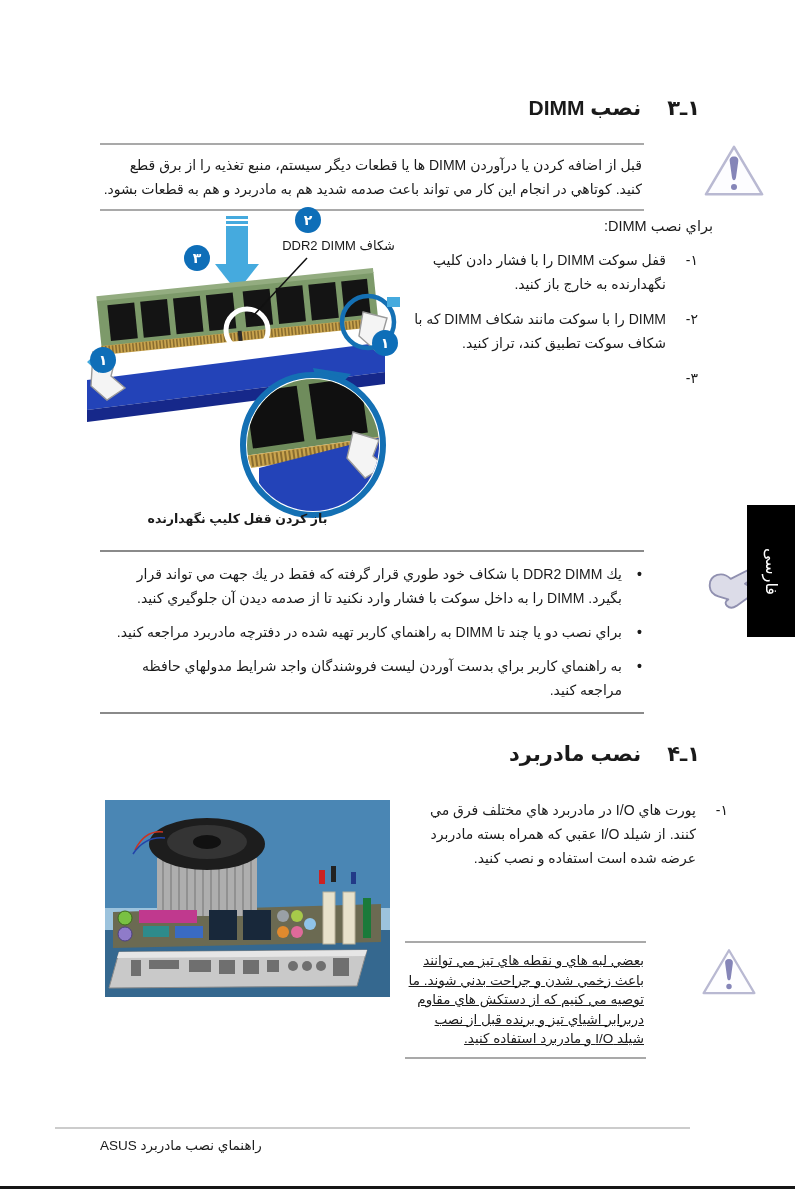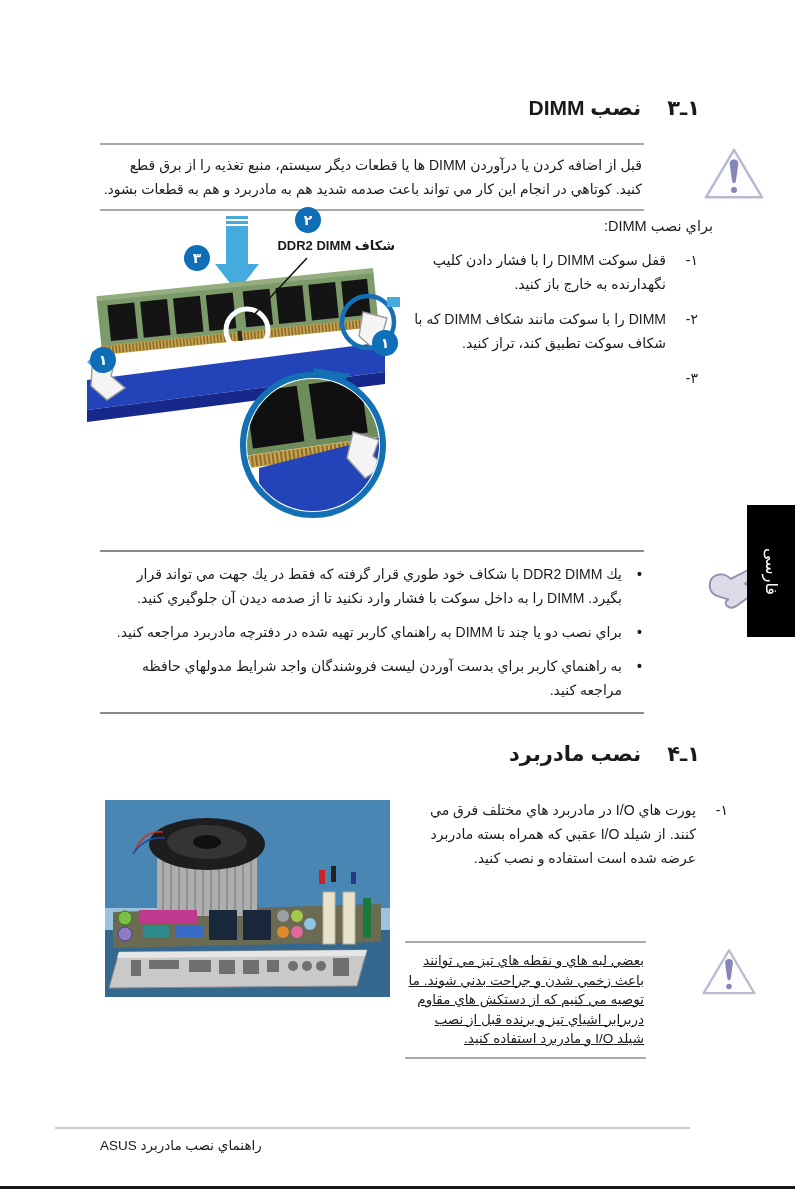--- a/index.html
+++ b/index.html
@@ -8,21 +8,21 @@
     font-family:"Liberation Sans","DejaVu Sans",sans-serif;color:#1a1a1a;
     overflow:hidden;
   }
   .num-ltr{direction:ltr;unicode-bidi:bidi-override;}
   
   .h-row{position:absolute;right:95px;display:flex;direction:rtl;gap:26px;
          font-size:21px;font-weight:bold;align-items:baseline;}
   #heading-dimm{top:96px;}
   #heading-mobo{top:742px;}
   
-  .icon-box{position:absolute;display:flex;align-items:center;}
+  .icon-box{position:absolute;display:flex;align-items:flex-start;}
   .box-text{border-top:2px solid #a9a9a9;border-bottom:2px solid #a9a9a9;
             padding:8px 2px;direction:rtl;text-align:right;
             font-size:14px;line-height:24px;}
   #warnbox-1{top:143px;left:100px;width:665px;}
   #warnbox-1 .box-text{flex:0 0 540px;}
   #notebox{top:550px;left:100px;width:665px;align-items:flex-start;}
   #notebox .box-text{flex:0 0 540px;border-top-width:2.5px;border-bottom-width:2.5px;
                      border-color:#8a8a8a;padding:10px 2px;}
   .box-icon{margin-left:auto;flex:0 0 62px;}
   .note-list{display:flex;flex-direction:column;gap:10px;}
@@ -39,21 +39,21 @@
   
   #figure-dimm{position:absolute;left:85px;top:200px;width:315px;height:335px;}
   #figure-dimm svg{position:absolute;left:0;top:0;}
   .badge{position:absolute;width:26px;height:26px;border-radius:50%;
          background:#0e6eb8;color:#fff;font-weight:bold;font-size:14px;
          display:flex;align-items:center;justify-content:center;}
   #badge-notch{left:210px;top:7px;}
   #badge-insert{left:99px;top:45px;}
   #badge-open-right{left:287px;top:130px;}
   #badge-open-left{left:5px;top:147px;}
-  .slot-label{position:absolute;right:5px;top:38px;font-weight:bold;font-size:13px;direction:rtl;}
+  .slot-label{position:absolute;right:5px;top:38px;font-weight:normal;font-size:13px;direction:rtl;}
   .fig-caption{position:absolute;left:25px;top:311px;width:255px;text-align:center;
                font-weight:bold;font-size:12.5px;direction:rtl;}
   
   #photo-mobo{position:absolute;left:105px;top:800px;width:285px;height:197px;}
   #warnbox-2{top:941px;left:405px;width:358px;align-items:flex-start;text-decoration:underline;}
   #warnbox-2 .box-text{flex:0 0 237px;font-size:13.5px;line-height:19.5px;}
   #warnbox-2 .box-icon{margin-top:6px;}
   
   #lang-tab{position:absolute;left:747px;top:505px;width:48px;height:132px;background:#000;
             display:flex;align-items:center;justify-content:center;}
@@ -154,20 +154,21 @@
       </g>
       <polygon points="174,268 300,236 300,315 174,315" fill="#2343b8"></polygon>
       <path d="M268 232 L294 240 L288 256 L300 266 L280 278 L262 258 Z" fill="#f4f4f4" stroke="#9a9a9a" stroke-width="1.4"></path>
     </g>
   </svg>
   <div class="badge num-ltr" id="badge-notch">۲</div>
   <div class="badge num-ltr" id="badge-insert">۳</div>
   <div class="badge num-ltr" id="badge-open-right">۱</div>
   <div class="badge num-ltr" id="badge-open-left">۱</div>
   <div class="slot-label">شكاف DDR2 DIMM</div>
+  <div class="fig-caption">باز كردن قفل كليپ نگهدارنده</div>
 </div>
 
 <div class="icon-box" id="notebox">
   <div class="box-text">
     <div class="note-list">
       <div class="note-item">
         <span class="bullet">•</span>
         <span>يك DDR2 DIMM با شكاف خود طوري قرار گرفته كه فقط در يك جهت مي تواند قرار بگيرد. DIMM را به داخل سوكت با فشار وارد نكنيد تا از صدمه ديدن آن جلوگيري كنيد.</span>
       </div>
       <div class="note-item">

